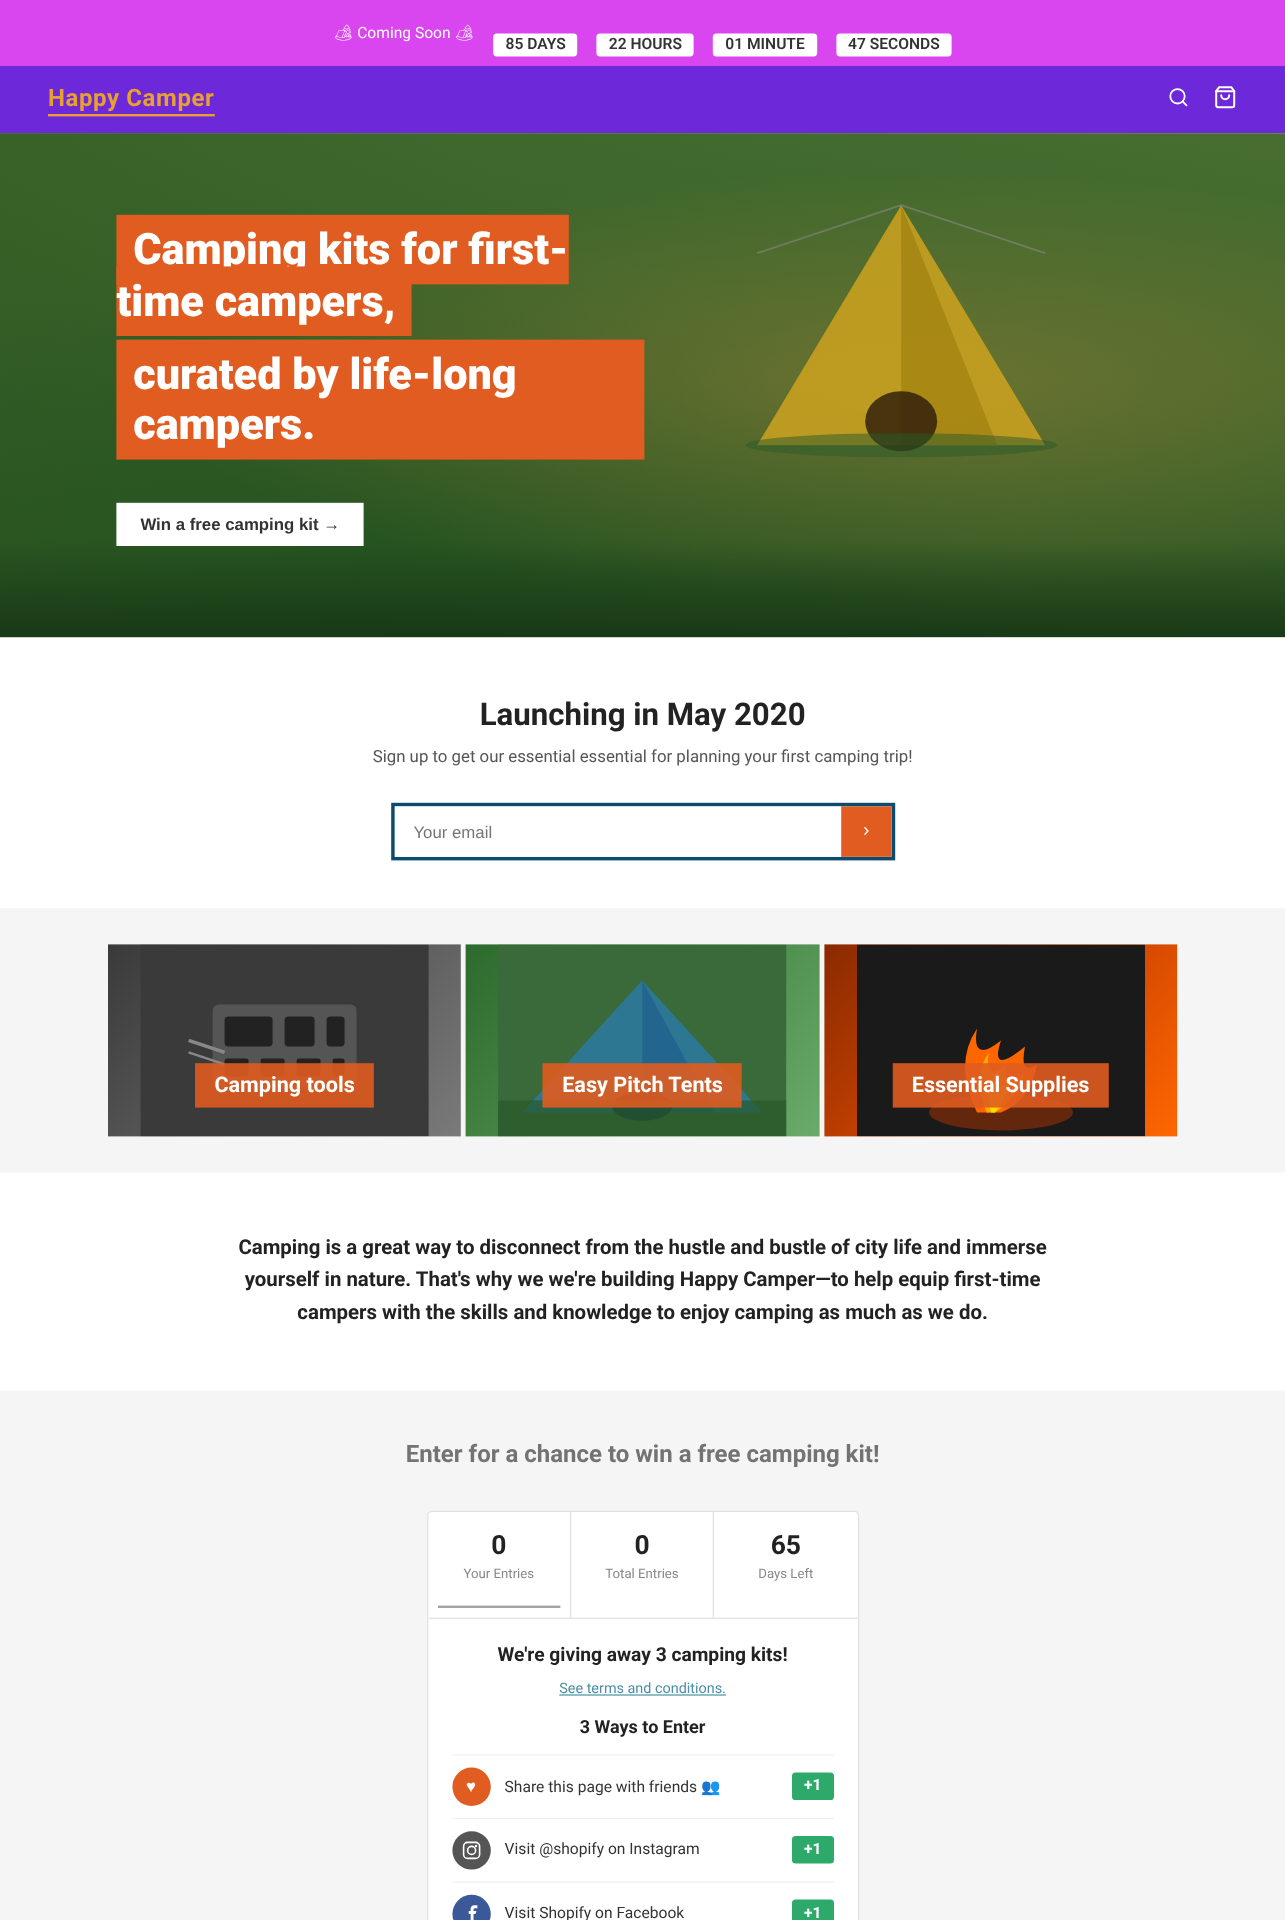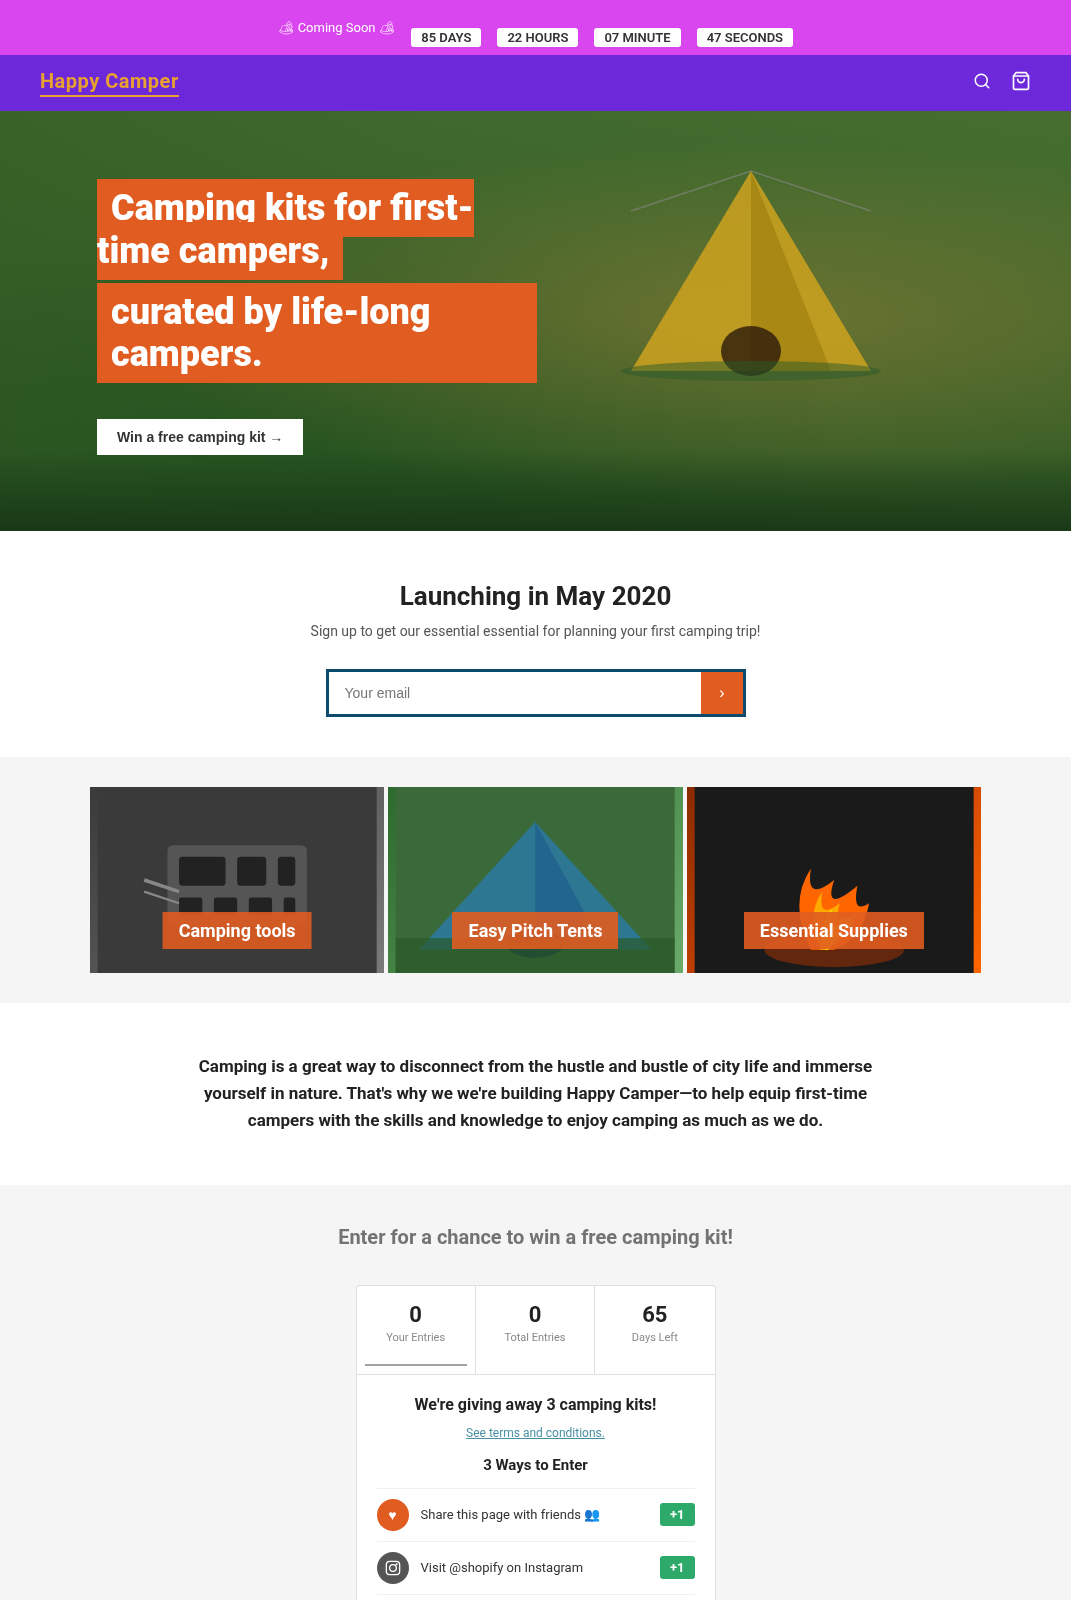--- a/index.html
+++ b/index.html
@@ -164,21 +164,21 @@
       padding: 30px 90px;
       background: #f5f5f5;
     }
     .category-grid {
       display: grid;
       grid-template-columns: repeat(3, 1fr);
       gap: 4px;
     }
     .category-card {
       position: relative;
-      height: 186px;
+      height: 160px;
       overflow: hidden;
       cursor: pointer;
     }
     .cat-bg-tools {
       background: linear-gradient(135deg, #3a3a3a 0%, #5a5a5a 50%, #7a7a7a 100%);
     }
     .cat-bg-tents {
       background: linear-gradient(135deg, #2d6a2d 0%, #4a8a4a 50%, #6aaa6a 100%);
     }
     .cat-bg-supplies {
@@ -333,21 +333,21 @@
       background: linear-gradient(to top, rgba(20,50,20,0.8), transparent);
     }
   </style>
 </head>
 <body>
 
 <div class="announcement-bar">
   <span>🏕 Coming Soon 🏕</span>
   <span class="countdown-badge">85 DAYS</span>
   <span class="countdown-badge">22 HOURS</span>
-  <span class="countdown-badge">07 MINUTE</span>
+  <span class="countdown-badge">01 MINUTE</span>
   <span class="countdown-badge">47 SECONDS</span>
 </div>
 
 <header class="site-header">
   <a class="site-logo">Happy Camper</a>
   <div class="header-icons">
     <span class="header-icon">
       <svg width="18" height="18" viewBox="0 0 24 24" fill="none" stroke="white" stroke-width="2" stroke-linecap="round" stroke-linejoin="round">
         <circle cx="11" cy="11" r="8"></circle>
           <line x1="21" y1="21" x2="16.65" y2="16.65"></line>

